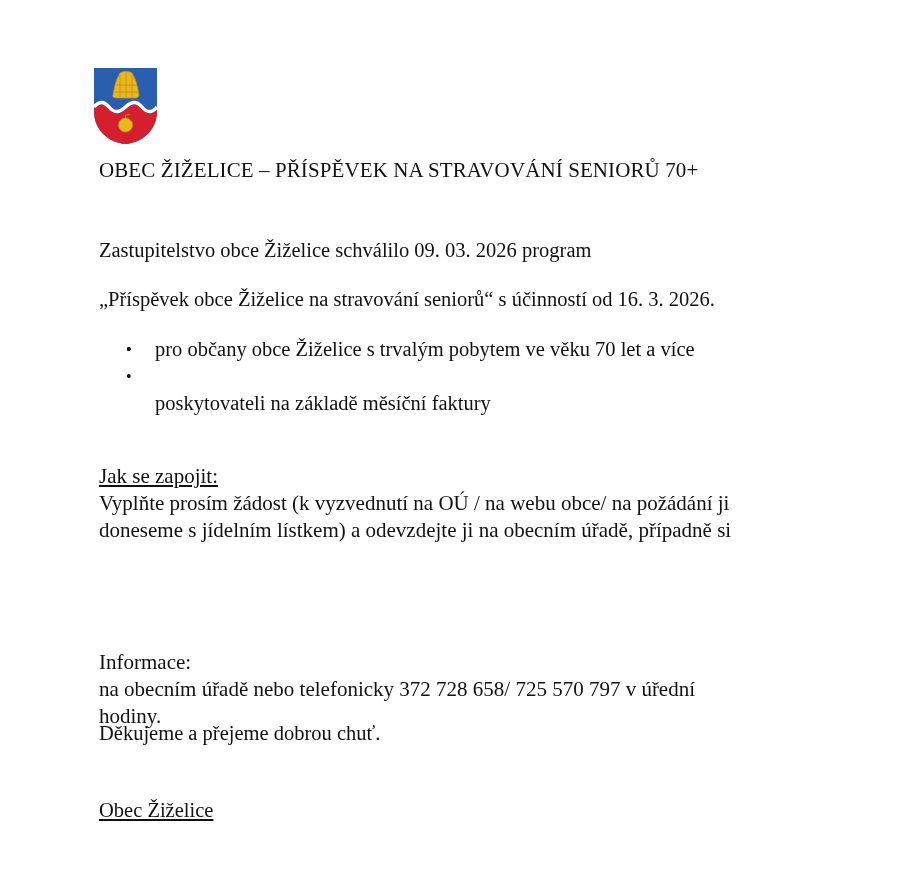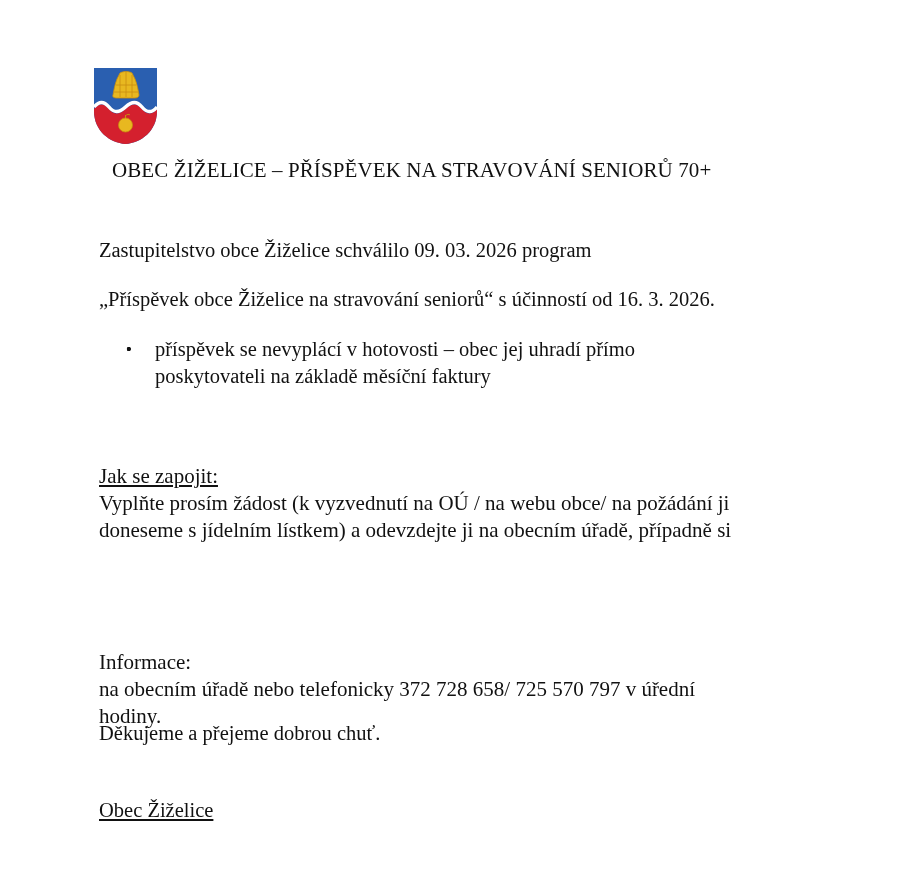--- a/index.html
+++ b/index.html
@@ -1,19 +1,19 @@
 <!DOCTYPE html>
 <html><head>
   <meta charset="utf-8">
   <style>
     html, body { margin: 0; padding: 0; background: #ffffff; }
     body { width: 912px; height: 892px; position: relative; overflow: hidden;
            font-family: "Liberation Serif", "DejaVu Serif", serif; color: #111111; }
     .crest { position: absolute; left: 93px; top: 67px; width: 65px; height: 78px; }
-    .title { position: absolute; left: 99px; top: 158px; font-size: 21px; letter-spacing: 0.1px; white-space: nowrap; margin-left: 13px; }
+    .title { position: absolute; left: 99px; top: 158px; font-size: 21px; letter-spacing: 0.1px; white-space: nowrap; }
     .p { position: absolute; left: 99px; font-size: 20.5px; white-space: nowrap; line-height: 27px; }
     .bullets { position: absolute; left: 124px; top: 336px; margin: 0; padding: 0; list-style: none; font-size: 20.5px; line-height: 27px; }
     .bullets li { position: relative; padding-left: 31px; }
     .bullets li .dot { position: absolute; left: 2px; top: 0; font-size: 16px; }
     .u { text-decoration: underline; }
     .block { position: absolute; left: 99px; font-size: 21px; line-height: 27px; }
   </style>
 </head>
 <body>
 
@@ -33,24 +33,25 @@
 
   <div class="p" style="top:237px;">Zastupitelstvo obce Žiželice schválilo 09. 03. 2026 program</div>
   <div class="p" style="top:286px;">„Příspěvek obce Žiželice na stravování seniorů“ s účinností od 16. 3. 2026.</div>
 
   <ul class="bullets">
     <li>
       <span class="dot">•</span>
     </li>
     <li>
       <span class="dot">•</span>
+      <span>pro občany obce Žiželice s trvalým pobytem ve věku 70 let a více</span>
     </li>
     <li>
       <span class="dot">•</span>
-      <span>příspěvek se nevyplácí v hotovosti – obec jej uhradí přímo</span><br>
+      <br>
       <span>poskytovateli na základě měsíční faktury</span>
     </li>
   </ul>
 
   <div class="block" style="top:463px;">
     <div class="u">Jak se zapojit:</div>
     <div>Vyplňte prosím žádost (k vyzvednutí na OÚ / na webu obce/ na požádání ji</div>
     <div>doneseme s jídelním lístkem) a odevzdejte ji na obecním úřadě, případně si</div>
   </div>
 

